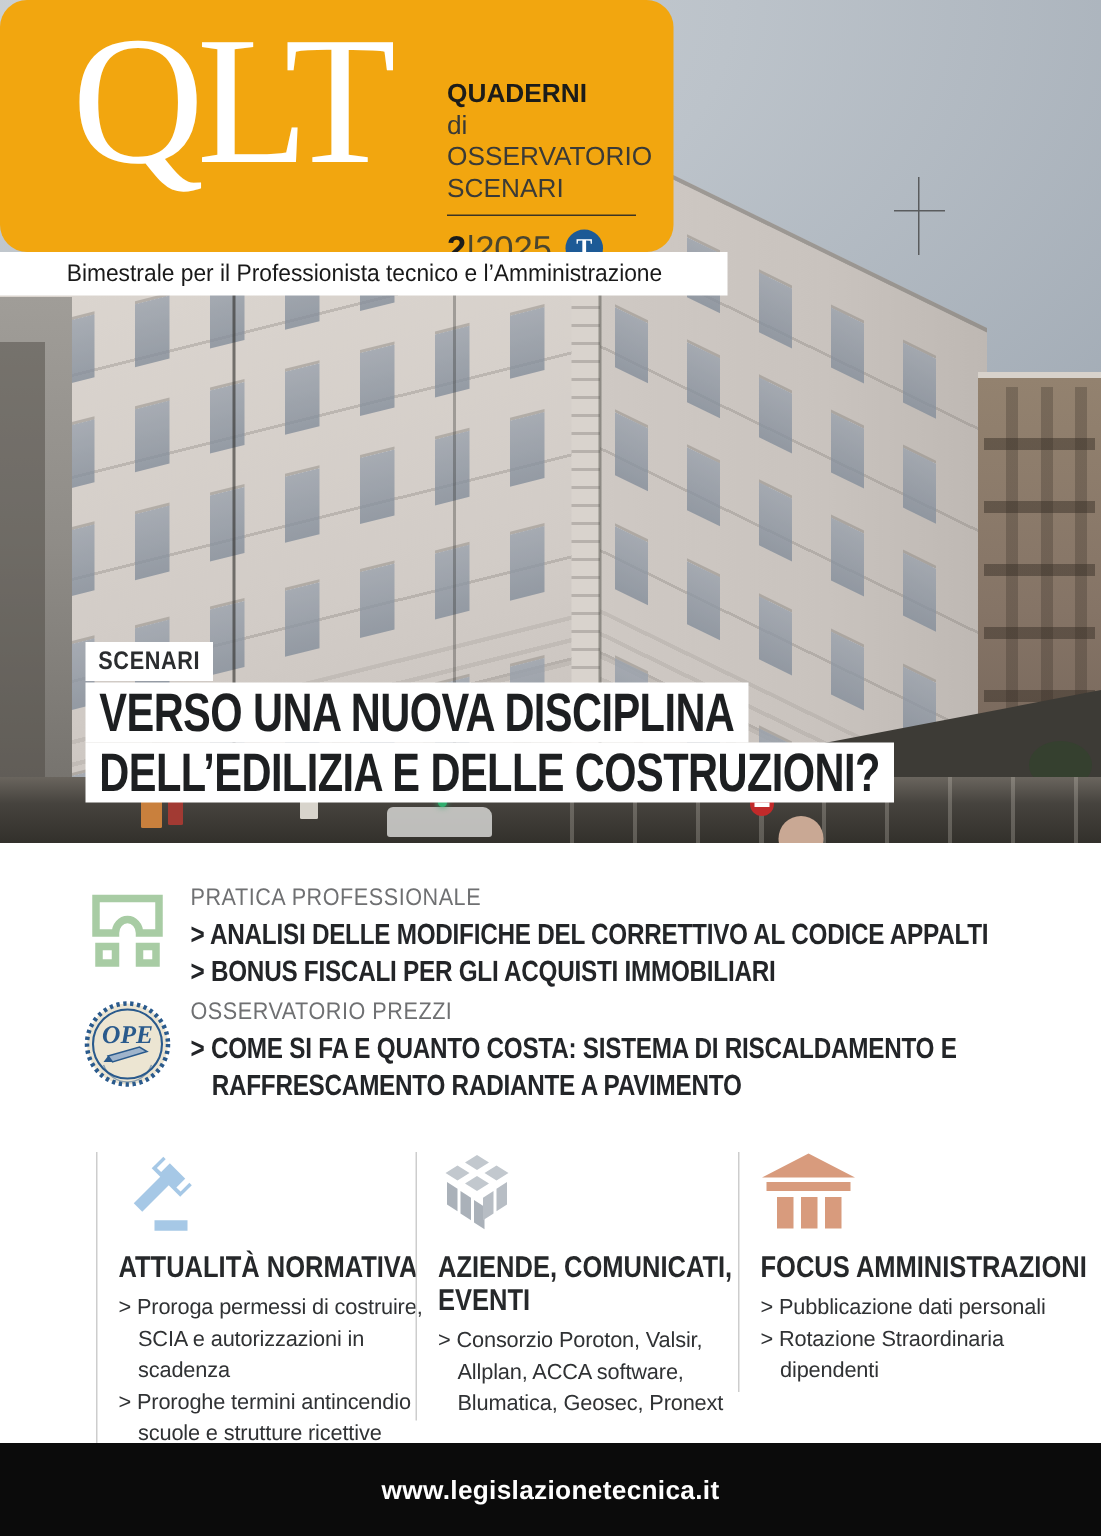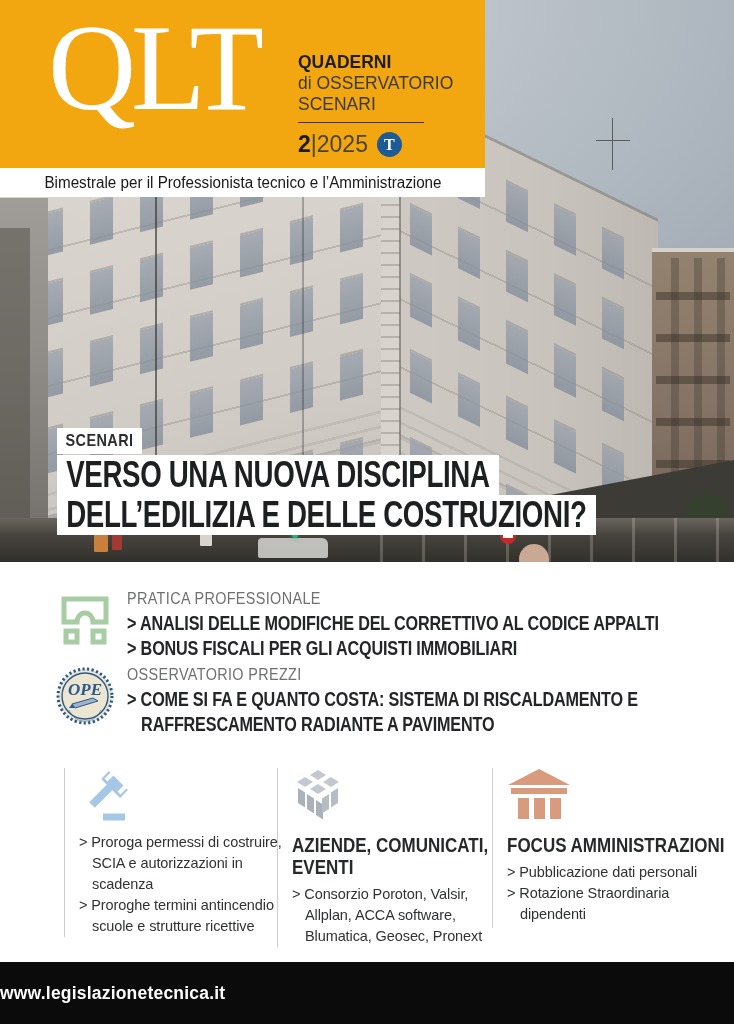--- a/index.html
+++ b/index.html
@@ -52,21 +52,21 @@
   .street .posts{position:absolute;left:380px;top:0;width:354px;height:44px;
     background:repeating-linear-gradient(90deg,rgba(205,200,190,.28) 0 3px,transparent 3px 42px);}
   .blob{position:absolute;border-radius:50%;}
   .van{position:absolute;left:258px;top:20px;width:70px;height:20px;background:#d6d6d3;border-radius:4px 6px 2px 2px;opacity:.85;}
   .noentry{position:absolute;left:500px;top:10px;width:16px;height:16px;border-radius:50%;background:#c22a2a;}
   .noentry i{position:absolute;left:3px;top:6.5px;width:10px;height:3px;background:#fff;display:block;}
   .greenlight{position:absolute;left:292px;top:14px;width:6px;height:6px;border-radius:50%;background:#2fae6e;box-shadow:0 0 4px #2fae6e;}
   .poster{position:absolute;border-radius:1px;}
 
   
-  .masthead{position:absolute;left:0;top:0;width:485px;height:168px;background:var(--orange);z-index:6;}
+  .masthead{position:absolute;left:0;top:0;width:449px;height:168px;background:var(--orange);z-index:6;border-radius:18px;}
   .qlt{position:absolute;left:48px;top:-12px;font-family:"Liberation Serif","DejaVu Serif",serif;
     font-size:122px;line-height:160px;color:#fff;letter-spacing:-5px;}
   .series{position:absolute;left:298px;top:52px;line-height:21px;font-size:17.5px;color:#3a3a37;}
   .series .b{font-weight:bold;color:#1c1c1a;}
   .series-rule{width:126px;height:1px;background:#3c3424;margin:7px 0 9px;}
   .issue{font-size:23px;color:#4a452f;display:flex;align-items:center;}
   .issue .num{font-weight:bold;color:#1c1c1a;}
   .monogram{display:inline-flex;align-items:center;justify-content:center;width:25px;height:25px;border-radius:50%;
     background:var(--blue);color:#fff;font-family:"Liberation Serif","DejaVu Serif",serif;
     font-weight:bold;font-size:16px;margin-left:9px;}
@@ -98,21 +98,21 @@
   .col{position:absolute;top:0;border-left:1px solid #cdcdcd;padding-left:14px;min-height:160px;}
   .col-icon{height:64px;display:flex;align-items:flex-start;}
   .col-title{font-size:20px;font-weight:bold;color:#26282a;line-height:22px;margin:2px 0 6px;}
   .col-title span{display:inline-block;transform:scaleX(.85);transform-origin:0 0;white-space:nowrap;}
   .col-title span.wrap2{white-space:normal;width:232px;}
   .col-item{font-size:14.5px;line-height:21px;color:#303234;letter-spacing:-.1px;
     padding-left:13px;text-indent:-13px;}
 
   
   .footer{position:absolute;left:0;top:962px;width:734px;height:62px;background:var(--fblack);z-index:6;
-    display:flex;align-items:center;justify-content:flex-start;}
+    display:flex;align-items:center;justify-content:center;}
   .footer span{color:#fff;font-weight:bold;font-size:17.5px;letter-spacing:.2px;cursor:pointer;}
 </style>
 </head>
 <body>
 
 <div class="page">
 
   <div class="photo">
     <div class="wire" style="left:0;top:318px;width:400px;transform:rotate(3deg);"></div>
     <div class="wire" style="left:0;top:232px;width:170px;transform:rotate(-3deg);"></div>
@@ -288,20 +288,21 @@
           <svg width="56" height="58" viewBox="0 0 56 58">
             <g stroke="#A6C8E6" fill="none">
               <line x1="34" y1="16" x2="13" y2="37" stroke-width="8"></line>
               <line x1="26" y1="7" x2="45" y2="26" stroke-width="11"></line>
               <line x1="36" y1="3" x2="27" y2="12" stroke-width="4" stroke="#fff"></line>
               <line x1="49" y1="16" x2="40" y2="25" stroke-width="4" stroke="#fff"></line>
               <line x1="24" y1="49" x2="46" y2="49" stroke-width="7"></line>
             </g>
           </svg>
         </div>
+        <h3 class="col-title"><span>ATTUALITÀ NORMATIVA</span></h3>
         <div class="col-item">&gt; Proroga permessi di costruire, SCIA e autorizzazioni in scadenza</div>
         <div class="col-item">&gt; Proroghe termini antincendio scuole e strutture ricettive</div>
       </div>
 
       <div class="col" style="left:277px;width:212px;">
         <div class="col-icon">
           <svg width="52" height="58" viewBox="0 0 52 58">
             <g fill="#C2C8CE">
               <path d="M26 2 l8 5 -8 5 -8-5 Z"></path>
               <path d="M13 9 l8 5 -8 5 -8-5 Z"></path>

